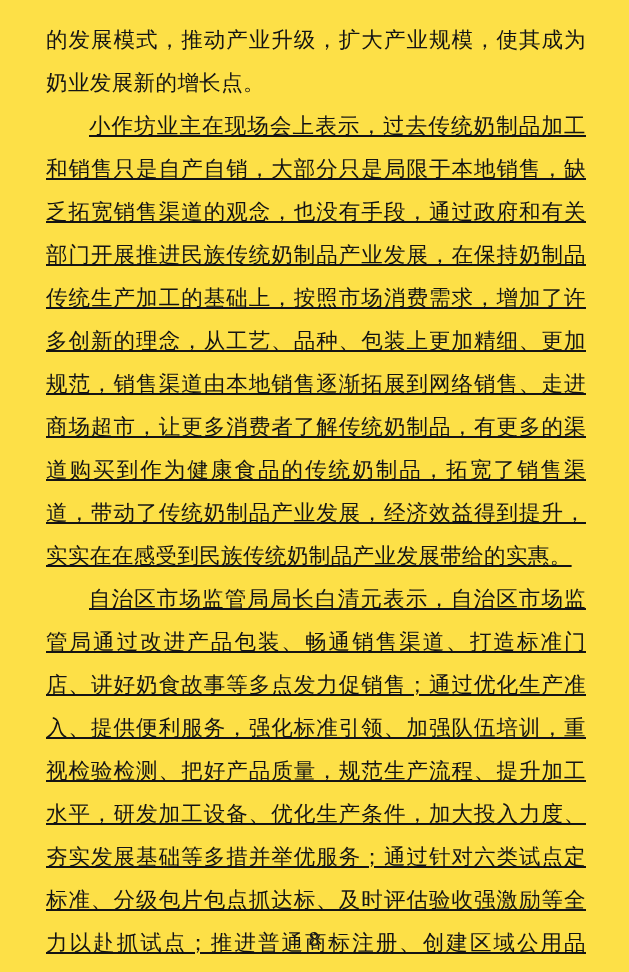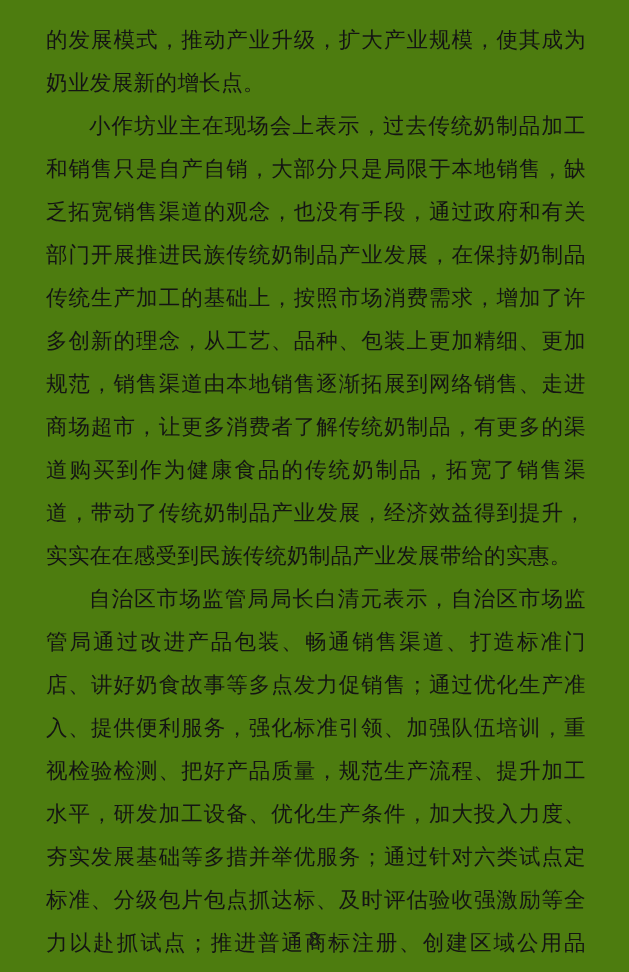--- a/index.html
+++ b/index.html
@@ -7,21 +7,21 @@
     padding: 0;
     background: #ffffff;
   }
   body {
     font-family: "DejaVu Serif", "Liberation Serif", serif;
   }
   .page {
     position: relative;
     width: 629px;
     height: 972px;
-    background: #4d7c0f;
+    background: #fde047;
     overflow: hidden;
     box-sizing: border-box;
   }
   .content {
     position: absolute;
     left: 46px;
     top: 18px;
     width: 540px;
   }
   .para {
@@ -30,20 +30,21 @@
     color: #141414;
     text-align: justify;
     text-justify: inter-ideograph;
     letter-spacing: 0.4px;
     margin: 0 0 0 0;
     font-family: "DejaVu Serif", "Liberation Serif", serif;
     white-space: pre-wrap;
   }
   .para.indent {
     text-indent: 2em;
+    text-decoration: underline;
   }
   .footer {
     position: absolute;
     left: 0;
     right: 0;
     bottom: 22px;
     text-align: center;
     font-size: 18px;
     color: #1a1a1a;
     letter-spacing: 1px;

